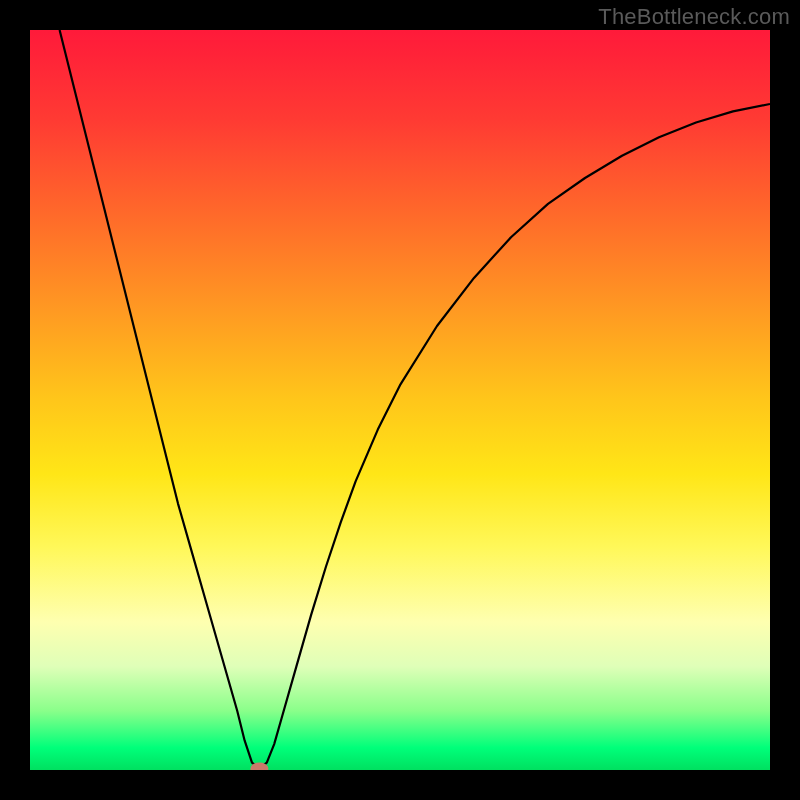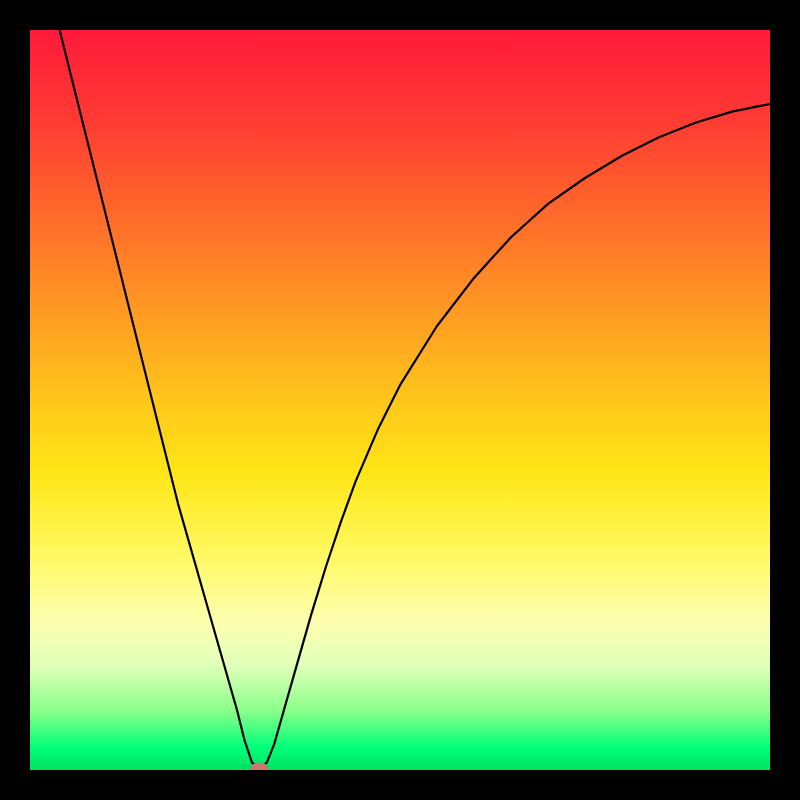--- a/index.html
+++ b/index.html
@@ -60,13 +60,14 @@
 </head>
 <body>
 
 <div class="frame">
   <div class="plot-area">
     <svg class="curve-svg" viewBox="0 0 740 740" preserveAspectRatio="none">
       <path class="curve-path" d="M29.60 0.00 L44.40 59.20 L59.20 118.40 L74.00 177.60 L88.80 236.80 L103.60 296.00 L118.40 355.20 L133.20 414.40 L148.00 473.60 L162.80 525.40 L177.60 577.20 L192.40 629.00 L207.20 680.80 L214.60 710.40 L222.00 732.60 L229.40 738.52 L236.80 732.60 L244.20 714.10 L251.60 688.20 L266.40 636.40 L281.20 584.60 L296.00 536.50 L310.80 492.10 L325.60 451.40 L347.80 399.60 L370.00 355.20 L407.00 296.00 L444.00 247.90 L481.00 207.20 L518.00 173.90 L555.00 148.00 L592.00 125.80 L629.00 107.30 L666.00 92.50 L703.00 81.40 L740.00 74.00"></path>
       <ellipse class="marker" cx="229.40" cy="738.52" rx="9" ry="6" fill="#c97a6a"></ellipse>
     </svg>
   </div>
+  <div class="watermark">TheBottleneck.com</div>
 </div>
 
 </body></html>

